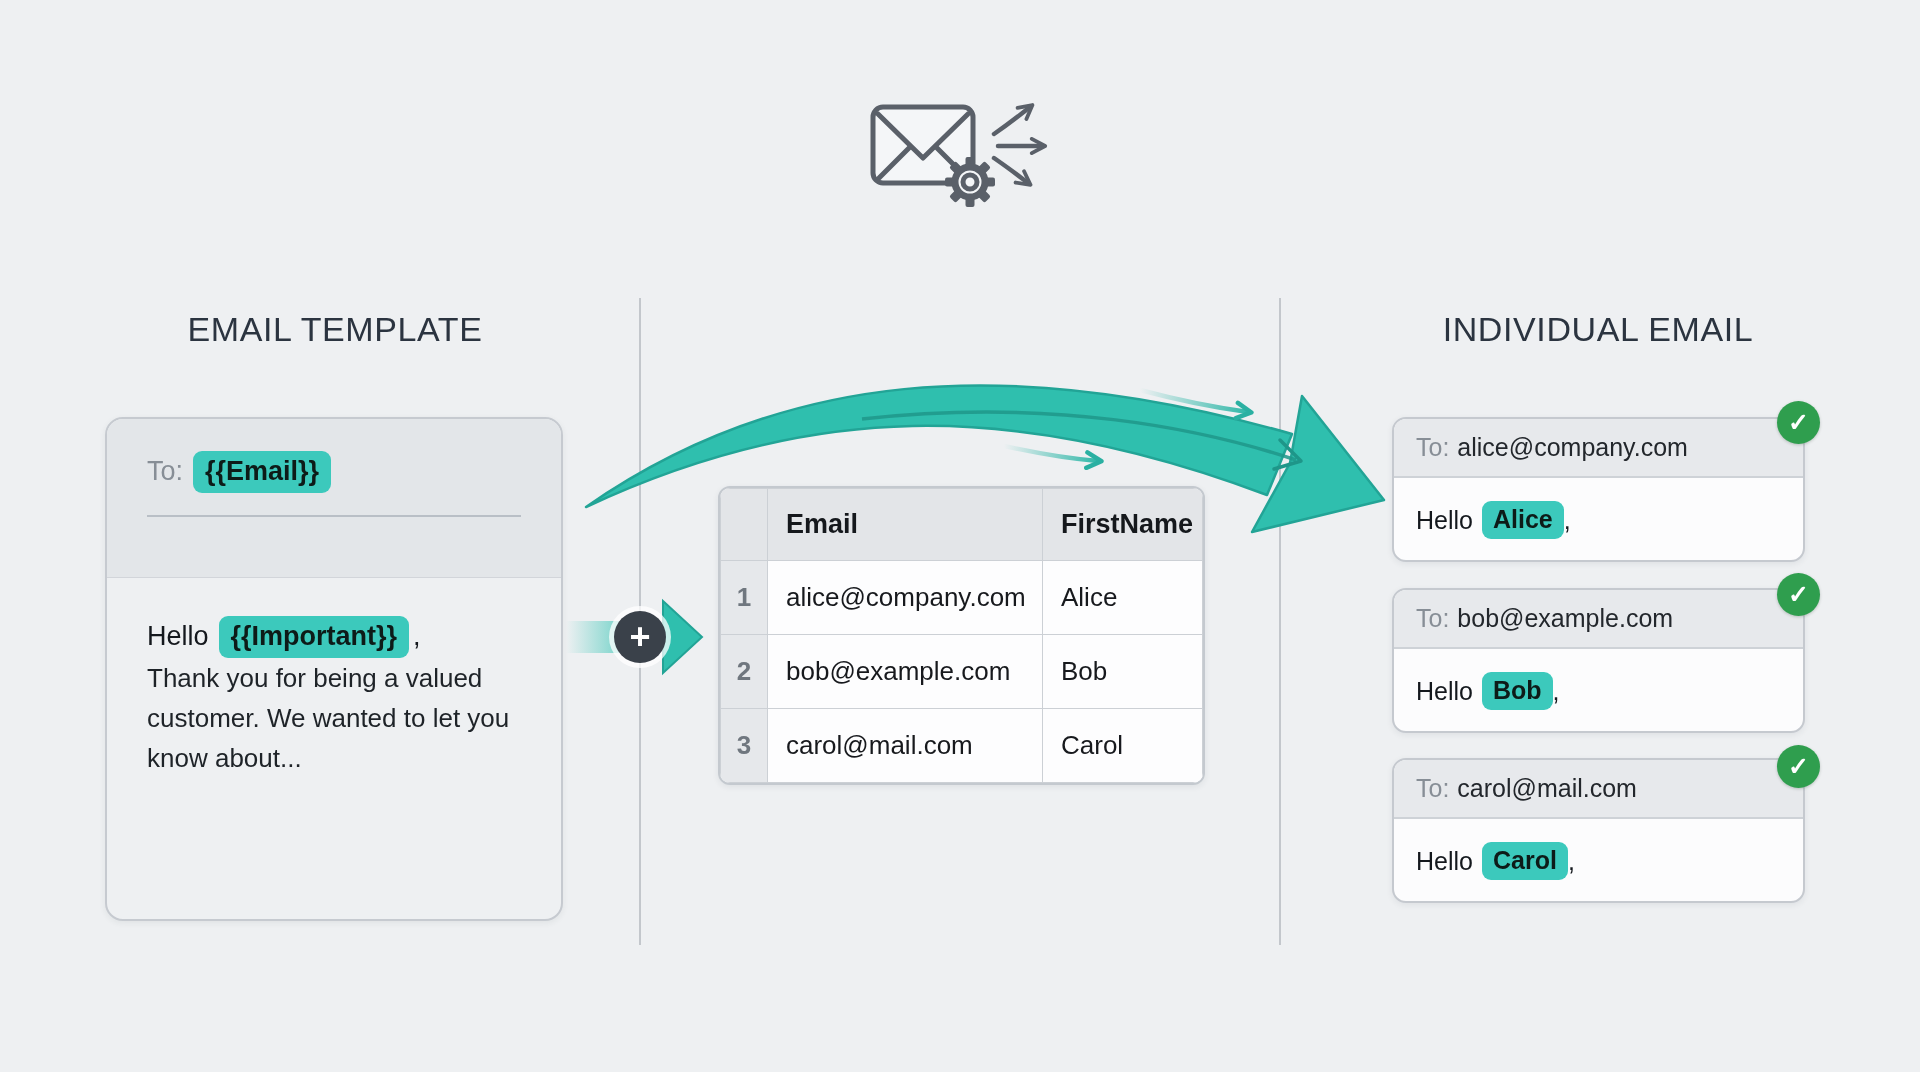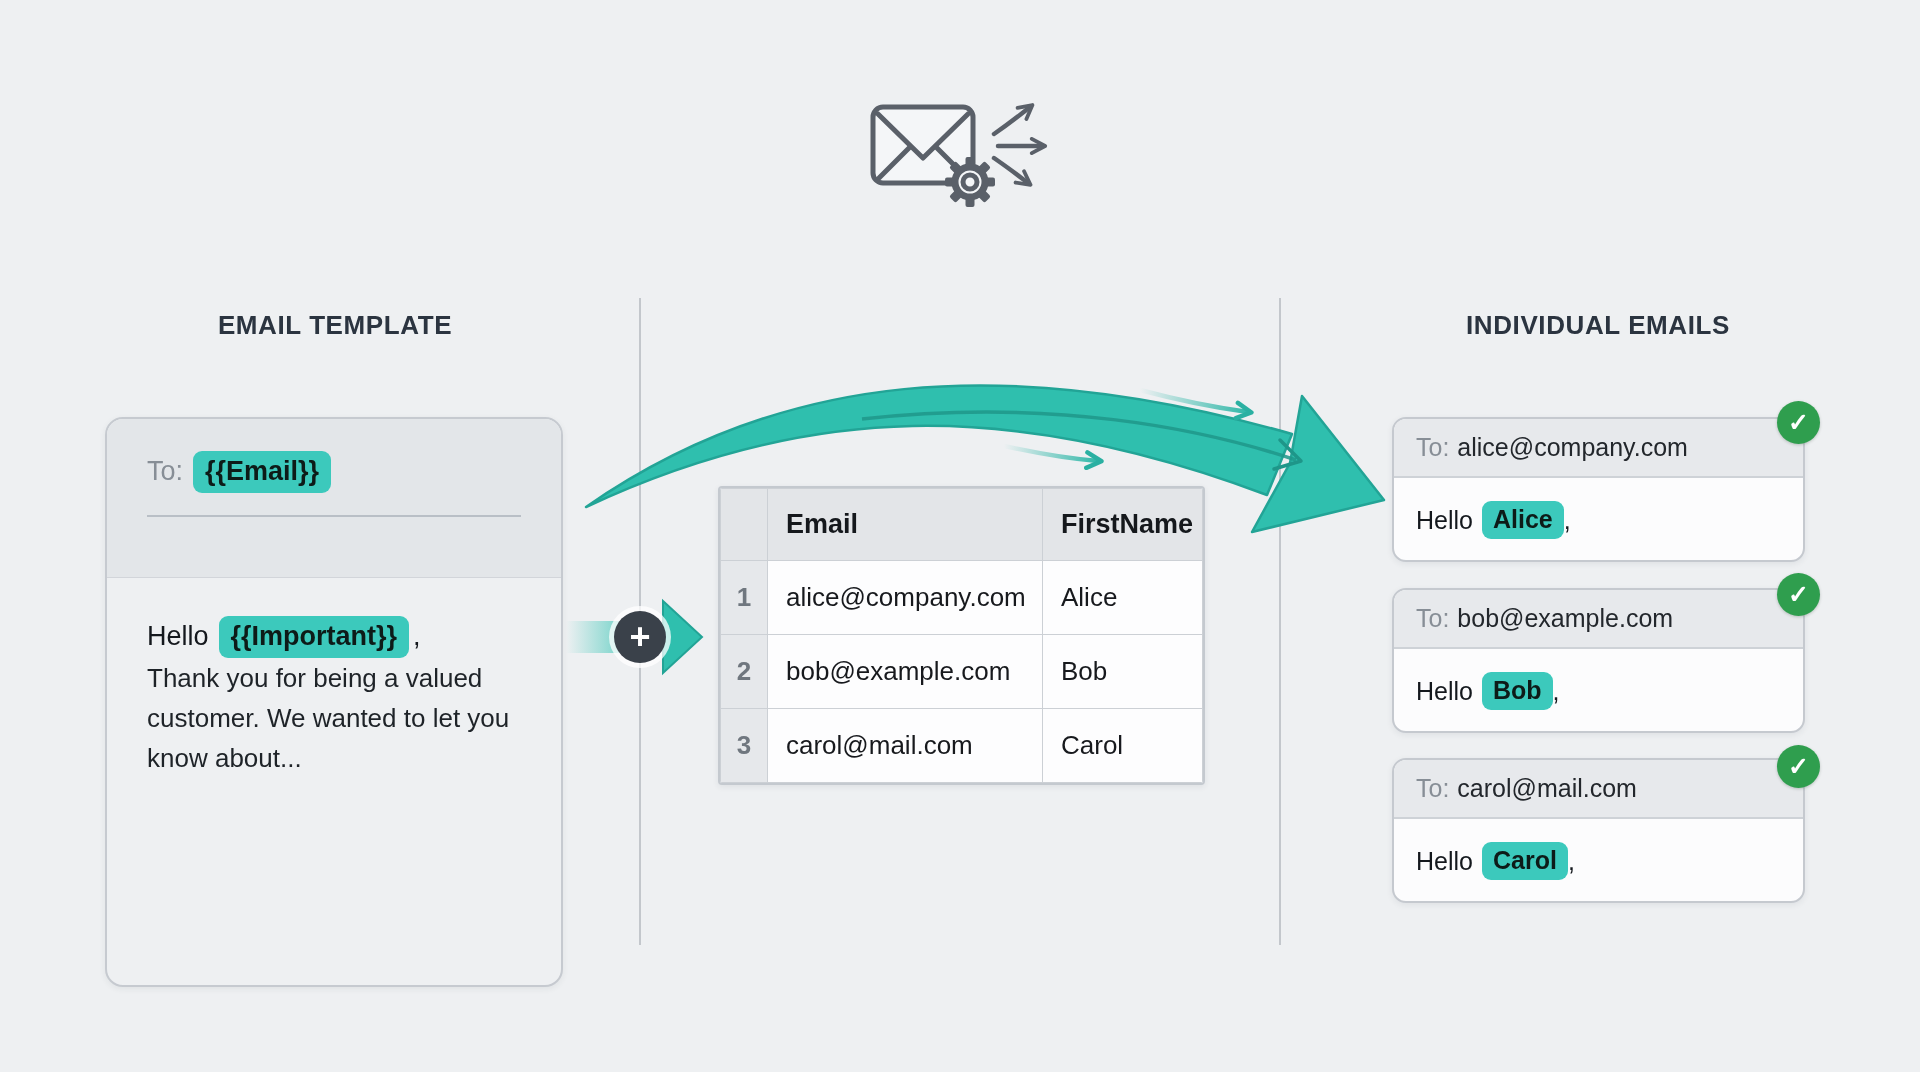--- a/index.html
+++ b/index.html
@@ -5,34 +5,34 @@
   html,body{margin:0;padding:0;background:#eef0f2;}
   .canvas{
     position:relative;width:1920px;height:1072px;overflow:hidden;
     background:#eef0f2;
     font-family:"Liberation Sans",sans-serif;
     color:#1c2127;
   }
   
   .col-heading{
     position:absolute;top:310px;width:500px;text-align:center;
-    font-size:26px;font-weight:700;letter-spacing:.6px;color:#2b3440;
+    font-size:34px;font-weight:400;letter-spacing:.6px;color:#2b3440;
   }
   .h-template{left:85px}
   .h-data{left:710px}
   .h-output{left:1348px}
   
   .v-divider{position:absolute;top:298px;width:2px;height:647px;background:#c3c7cc;}
   .v-div-1{left:639px}
   .v-div-2{left:1279px}
   
   .arrows-layer{position:absolute;left:0;top:0;width:1920px;height:1072px;pointer-events:none;}
   
   .tpl-card{
-    position:absolute;left:105px;top:417px;width:458px;height:570px;
+    position:absolute;left:105px;top:417px;width:458px;height:504px;
     border:2px solid #c6cad0;border-radius:18px;background:#eef0f2;
     box-shadow:0 2px 6px rgba(40,50,60,.07);box-sizing:border-box;
   }
   .tpl-header{
     background:#e3e6e9;border-radius:16px 16px 0 0;height:159px;box-sizing:border-box;
     padding:32px 40px 0 40px;border-bottom:1px solid #d2d5da;
   }
   .field-label{color:#878e96;font-size:27px;}
   .field-value{color:#1b1f24;font-size:27px;}
   .chip{
@@ -50,21 +50,21 @@
   
   .plus-badge{
     position:absolute;left:614px;top:611px;width:52px;height:52px;border-radius:50%;
     background:#3a414a;color:#ffffff;display:flex;align-items:center;justify-content:center;
     font-size:36px;font-weight:700;line-height:1;
     box-shadow:0 0 0 5px rgba(255,255,255,.75);
   }
   
   .rec-table-wrap{
     position:absolute;left:718px;top:486px;width:487px;
-    border:2px solid #c4c9cf;border-radius:4px;overflow:hidden;background:#fdfdfe;
+    border:2px solid #c4c9cf;border-radius:12px;overflow:hidden;background:#fdfdfe;
     box-shadow:0 2px 6px rgba(40,50,60,.08);box-sizing:border-box;
   }
   table.rec{border-collapse:collapse;width:100%;}
   table.rec th,table.rec td{border:1px solid #ccd0d5;box-sizing:border-box;}
   table.rec th{
     height:72px;background:#e3e5e8;font-size:27px;font-weight:700;color:#15181c;
     text-align:left;padding-left:18px;
   }
   table.rec th.corner{width:47px;padding:0;}
   table.rec td{height:74px;font-size:26px;background:#fdfdfe;color:#17191d;padding-left:18px;}
@@ -132,21 +132,21 @@
         <rect x="-4.5" y="15" width="9" height="10" rx="2" transform="rotate(45)"></rect>
         <rect x="-25" y="-4.5" width="10" height="9" rx="2" transform="rotate(45)"></rect>
         <rect x="15" y="-4.5" width="10" height="9" rx="2" transform="rotate(45)"></rect>
       </g>
       <circle r="15" fill="#f4f6f8" stroke="#5a6069" stroke-width="7"></circle>
       <circle r="7" fill="#f4f6f8" stroke="#5a6069" stroke-width="5"></circle>
     </g>
   </svg>
 
   <div class="col-heading h-template">EMAIL TEMPLATE</div>
-  <div class="col-heading h-output">INDIVIDUAL EMAILS</div>
+  <div class="col-heading h-output">INDIVIDUAL EMAIL</div>
 
   <div class="v-divider v-div-1"></div>
   <div class="v-divider v-div-2"></div>
 
   <svg class="arrows-layer" viewBox="0 0 1920 1072">
     <defs>
       <linearGradient id="gradBand" x1="0" y1="0" x2="1" y2="0">
         <stop offset="0" stop-color="#35c4b4" stop-opacity="0"></stop>
         <stop offset="1" stop-color="#35c4b4" stop-opacity="1"></stop>
       </linearGradient>

